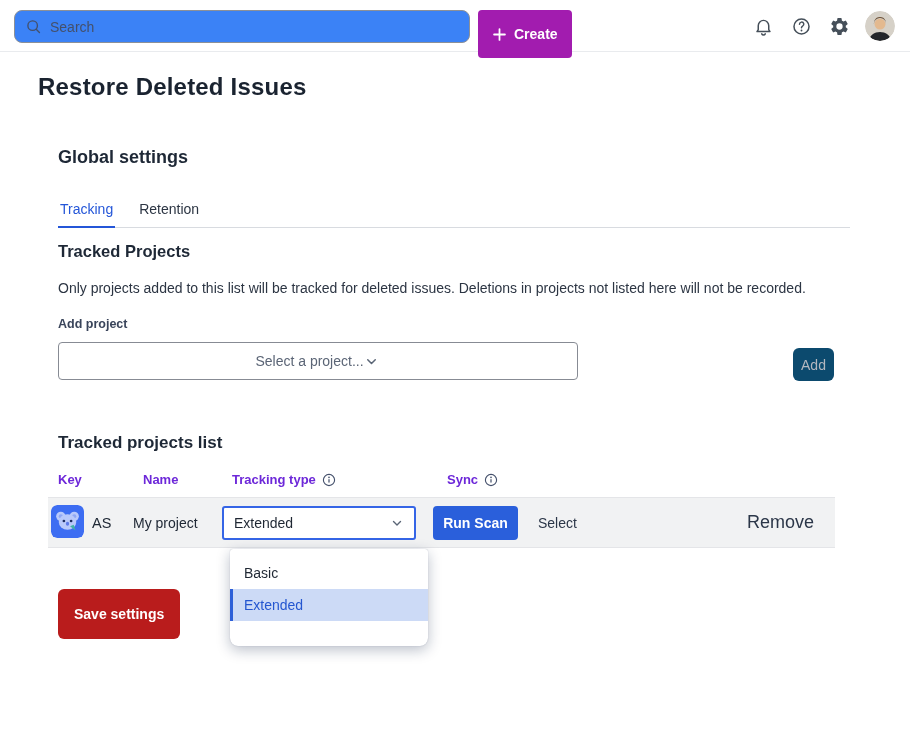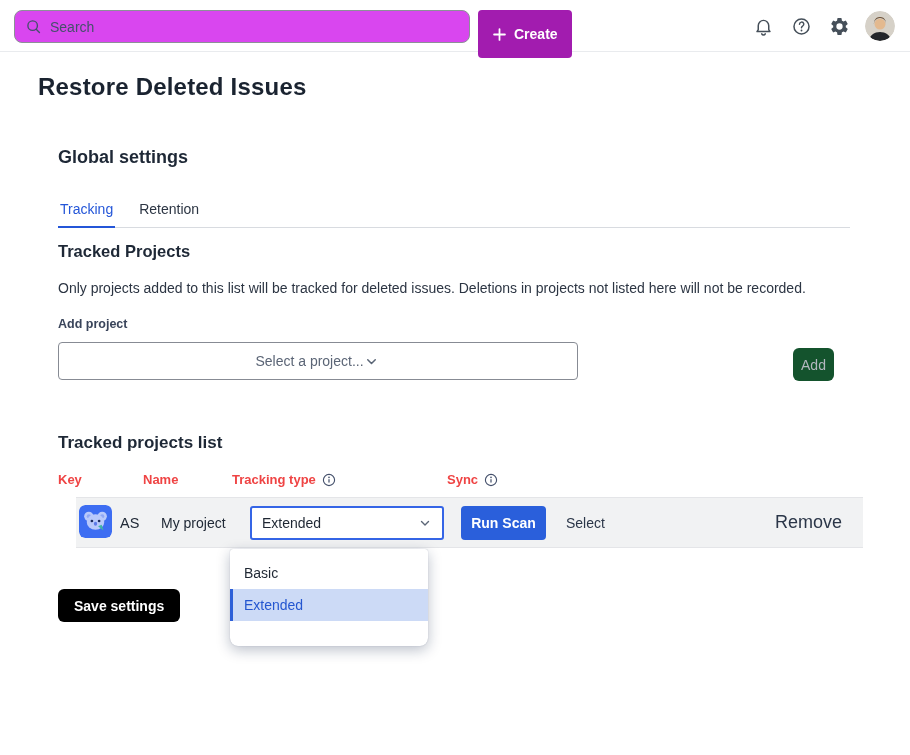--- a/index.html
+++ b/index.html
@@ -1,21 +1,21 @@
 <!DOCTYPE html>
 <html><head>
 <meta charset="utf-8">
 <style>
   * { margin:0; padding:0; box-sizing:border-box; }
   html,body { width:910px; height:755px; background:#fff; font-family:"Liberation Sans", sans-serif; color:#1f2733; }
   .page { position:relative; width:910px; height:755px; background:#fff; overflow:hidden; }
 
   
   .topbar { position:absolute; top:0; left:0; width:910px; height:52px; background:#fff; border-bottom:1px solid #e9ebee; }
-  .searchbox { position:absolute; left:14px; top:10px; width:456px; height:33px; border:1px solid #8c9097; border-radius:8px; display:flex; align-items:center; padding:0 10px; gap:8px; background:#d946ef; }
+  .searchbox { position:absolute; left:14px; top:10px; width:456px; height:33px; border:1px solid #8c9097; border-radius:8px; display:flex; align-items:center; padding:0 10px; gap:8px; background:#3b82f6; }
   .searchbox input { border:none; outline:none; flex:1; font-size:14px; color:#27313f; font-family:inherit; background:transparent; }
   .searchbox input::placeholder { color:#44506b; opacity:1; }
   .create-btn { position:absolute; left:478px; top:10px; height:48px; padding:0 14px; background:#a21caf; border:none; border-radius:4px; color:#fff; font-size:14px; font-weight:700; display:flex; align-items:center; gap:7px; cursor:pointer; font-family:inherit; }
   .topbar-icons { position:absolute; right:15px; top:0; height:52px; display:flex; align-items:center; gap:14px; }
   .icon-btn { width:24px; height:24px; display:flex; align-items:center; justify-content:center; background:none; border:none; cursor:pointer; }
   .avatar { width:30px; height:30px; border-radius:50%; overflow:hidden; border:none; background:none; padding:0; cursor:pointer; }
 
   
   .page-title { position:absolute; left:38px; top:73px; font-size:24px; font-weight:700; color:#1a2330; letter-spacing:.2px; }
   .section-heading { position:absolute; left:58px; font-size:18px; font-weight:700; color:#1e2836; }
@@ -28,43 +28,43 @@
   .tab { font-size:14px; color:#2c3543; padding:0 2px 9px 2px; cursor:pointer; }
   .tab.active { color:#2456d8; border-bottom:2px solid #2456d8; margin-bottom:-1px; }
 
   .description { position:absolute; left:58px; top:280px; width:800px; font-size:14px; color:#2c3543; }
 
   .field-label { position:absolute; left:58px; top:317px; font-size:12.5px; font-weight:700; color:#39445a; }
 
   
   .select-project { position:absolute; left:58px; top:342px; width:520px; height:38px; border:1px solid #878b94; border-radius:4px; background:#fff; display:flex; align-items:center; justify-content:center; padding:0 14px 0 12px; cursor:pointer; }
   .select-project .ph { font-size:14px; color:#5b6576; }
-  .add-btn { position:absolute; left:793px; top:348px; width:41px; height:33px; background:#14532d; border:none; border-radius:6px; color:#b3b7bf; font-size:14px; font-family:inherit; }
+  .add-btn { position:absolute; left:793px; top:348px; width:41px; height:33px; background:#0c4a6e; border:none; border-radius:6px; color:#b3b7bf; font-size:14px; font-family:inherit; }
 
   
   .thead { position:absolute; top:472px; left:0; width:910px; height:18px; }
-  .th { position:absolute; font-size:13px; font-weight:700; color:#ef4444; display:flex; align-items:center; gap:6px; }
+  .th { position:absolute; font-size:13px; font-weight:700; color:#6d28d9; display:flex; align-items:center; gap:6px; }
   .th-key { left:58px; } .th-name { left:143px; } .th-type { left:232px; } .th-sync { left:447px; }
 
-  .trow { position:absolute; left:76px; top:497px; width:787px; height:51px; background:#f1f2f3; border-top:1px solid #e4e5e8; border-bottom:1px solid #e4e5e8; }
+  .trow { position:absolute; left:48px; top:497px; width:787px; height:51px; background:#f1f2f3; border-top:1px solid #e4e5e8; border-bottom:1px solid #e4e5e8; }
   .proj-icon { position:absolute; left:3px; top:7px; width:33px; height:33px; border-radius:6px; overflow:hidden; }
   .cell-key { position:absolute; left:44px; top:0; height:100%; display:flex; align-items:center; font-size:14.5px; color:#202936; }
   .cell-name { position:absolute; left:85px; top:0; height:100%; display:flex; align-items:center; font-size:14px; color:#202936; }
   .row-select { position:absolute; left:174px; top:8px; width:194px; height:34px; background:#fff; border:2px solid #3565e6; border-radius:3px; display:flex; align-items:center; justify-content:space-between; padding:0 10px; cursor:pointer; }
   .row-select .val { font-size:14px; color:#1f2733; }
   .runscan-btn { position:absolute; left:385px; top:8px; width:85px; height:34px; background:#2a5fdb; color:#fff; border:none; border-radius:4px; font-size:14px; font-weight:700; font-family:inherit; cursor:pointer; }
   .resume-link { position:absolute; left:490px; top:0; height:100%; display:flex; align-items:center; font-size:14px; color:#2b3648; cursor:pointer; }
   .remove-link { position:absolute; right:21px; top:0; height:100%; display:flex; align-items:center; font-size:18px; color:#2b3648; cursor:pointer; }
 
   
   .dropdown { position:absolute; left:230px; top:549px; width:198px; background:#fff; border-radius:3px 3px 8px 8px; box-shadow:0 4px 14px rgba(9,30,66,.28), 0 0 1px rgba(9,30,66,.3); padding:8px 0 25px 0; z-index:5; }
   .dd-option { height:32px; line-height:32px; font-size:14px; color:#1f2733; padding-left:14px; cursor:pointer; }
   .dd-option.selected { background:#ccdaf6; color:#2456d0; border-left:3px solid #2c5fd8; padding-left:11px; }
 
-  .save-btn { position:absolute; left:58px; top:589px; height:33px; padding:8px 16px; background:#000000; color:#fff; border:none; border-radius:6px; font-size:14px; font-weight:700; font-family:inherit; cursor:pointer; }
+  .save-btn { position:absolute; left:58px; top:589px; height:50px; padding:8px 16px; background:#b91c1c; color:#fff; border:none; border-radius:6px; font-size:14px; font-weight:700; font-family:inherit; cursor:pointer; }
 </style>
 </head>
 <body>
 
 <div class="page">
 
   <div class="topbar">
     <div class="searchbox">
       <span style="display:flex">
         <svg width="17" height="17" viewBox="0 0 20 20" fill="none" stroke="#44506b" stroke-width="1.6" stroke-linecap="round">

